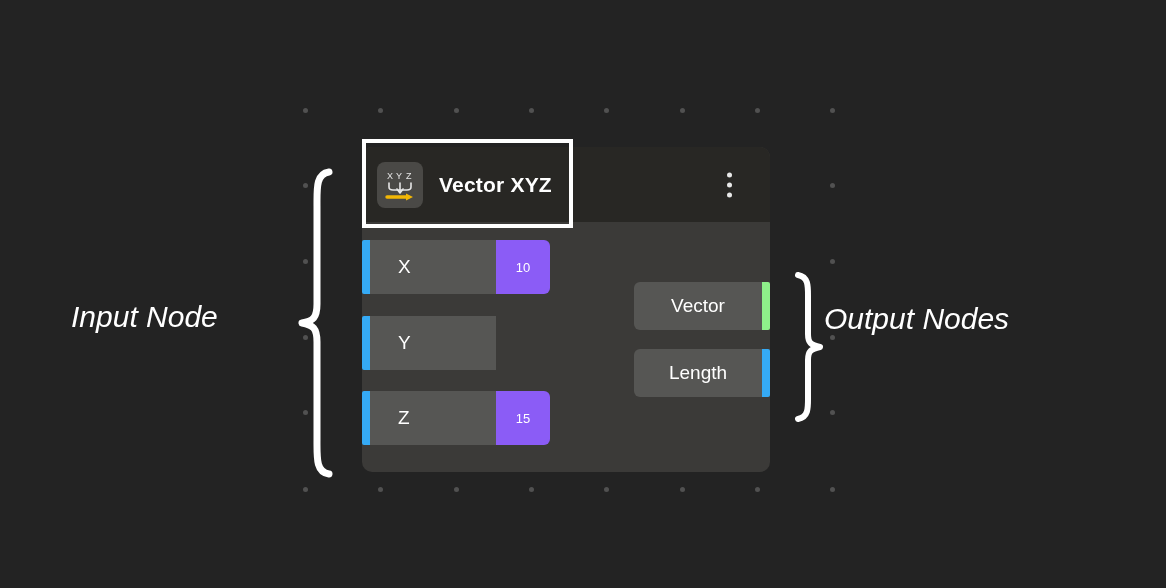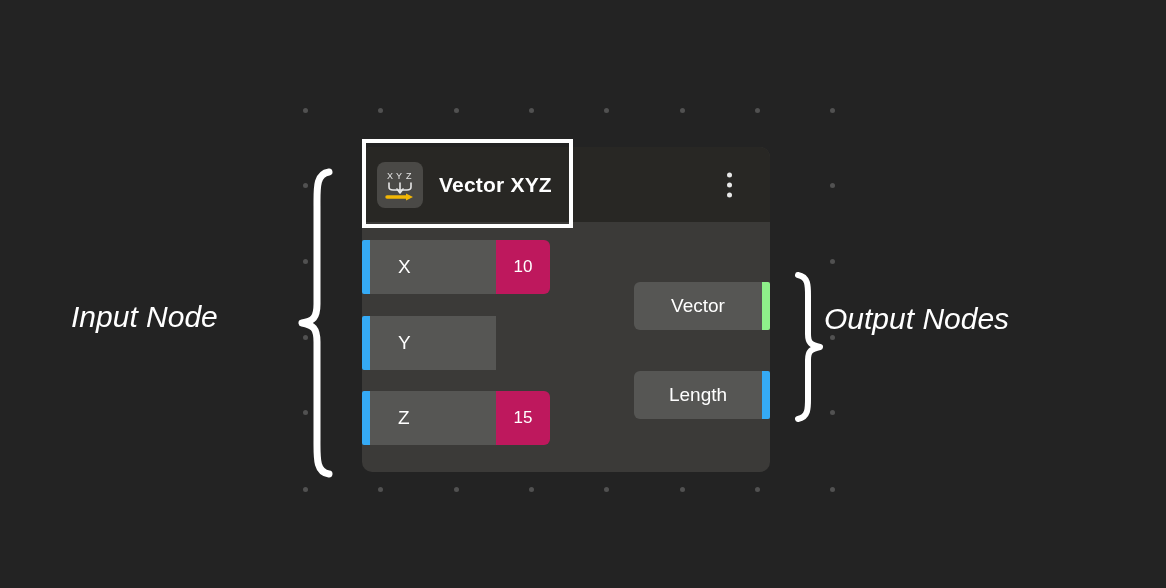--- a/index.html
+++ b/index.html
@@ -108,27 +108,27 @@
     border-radius: 0 0 0 0;
     display: flex;
     align-items: center;
     color: #ffffff;
     font-size: 19px;
     padding-left: 28px;
     box-sizing: border-box;
   }
   .in-value {
     width: 54px;
-    background: #be185d;
+    background: #8b5cf6;
     border-radius: 0 6px 6px 0;
     display: flex;
     align-items: center;
     justify-content: center;
     color: #ffffff;
-    font-size: 17px;
+    font-size: 13px;
   }
 
   .output-row {
     position: absolute;
     height: 48px;
     display: flex;
     align-items: stretch;
   }
   .out-name {
     width: 128px;
@@ -286,21 +286,21 @@
           <div class="in-name">Z</div>
           <div class="in-value">15</div>
         </div>
       </div>
 
     <div id="outputs-container">
         <div class="output-row" style="top: 135px; left: 272px;">
           <div class="out-name">Vector</div>
           <div class="socket-bar-out" style="background: rgb(142, 240, 138);"></div>
         </div>
-        <div class="output-row" style="top: 224px; left: 272px;">
+        <div class="output-row" style="top: 202px; left: 272px;">
           <div class="out-name">Length</div>
           <div class="socket-bar-out" style="background: rgb(53, 170, 245);"></div>
         </div>
       </div>
   </div>
 
   <div id="highlight-box"></div>
 
 
   <div class="annotation-label" id="label-input-nodes">Input Node</div>

